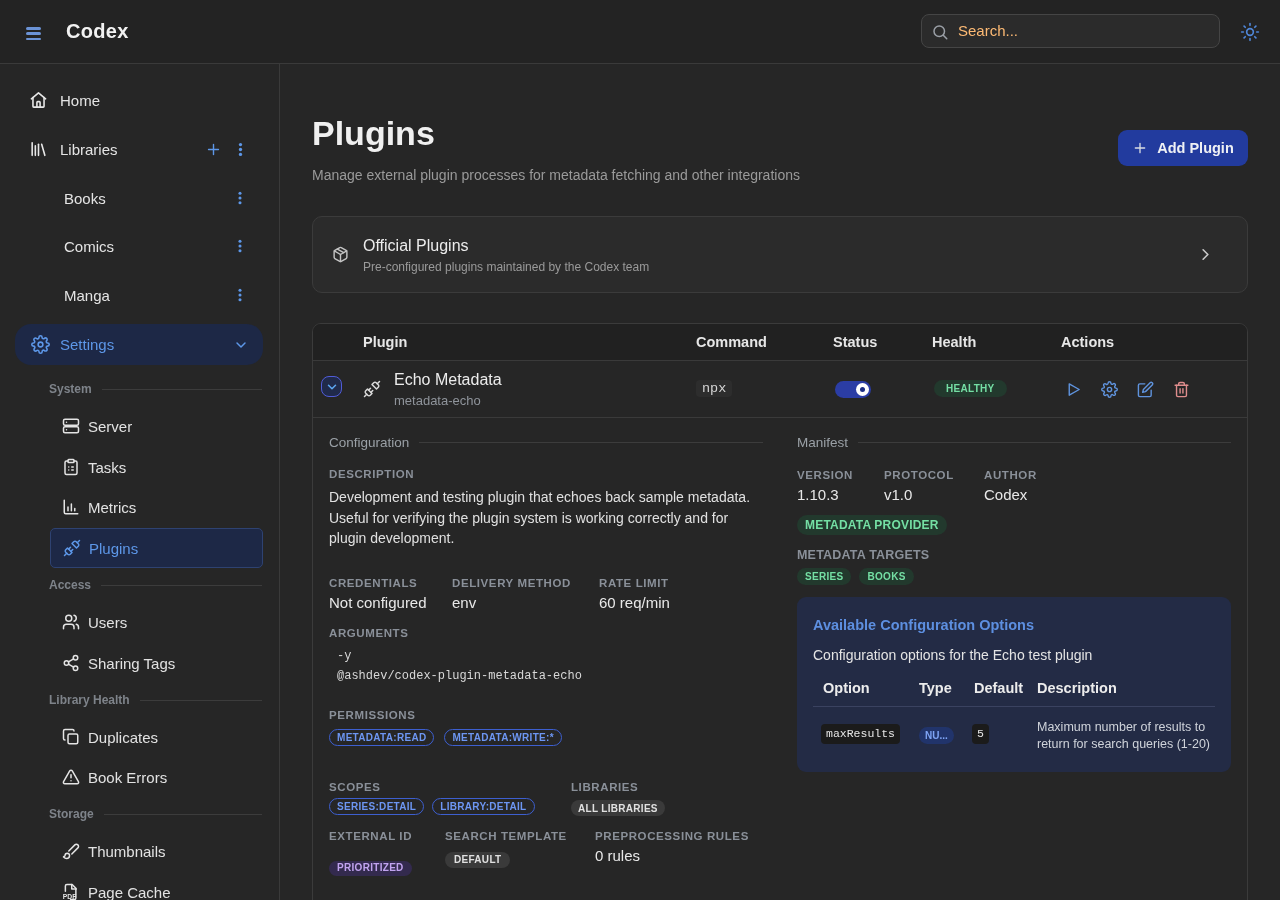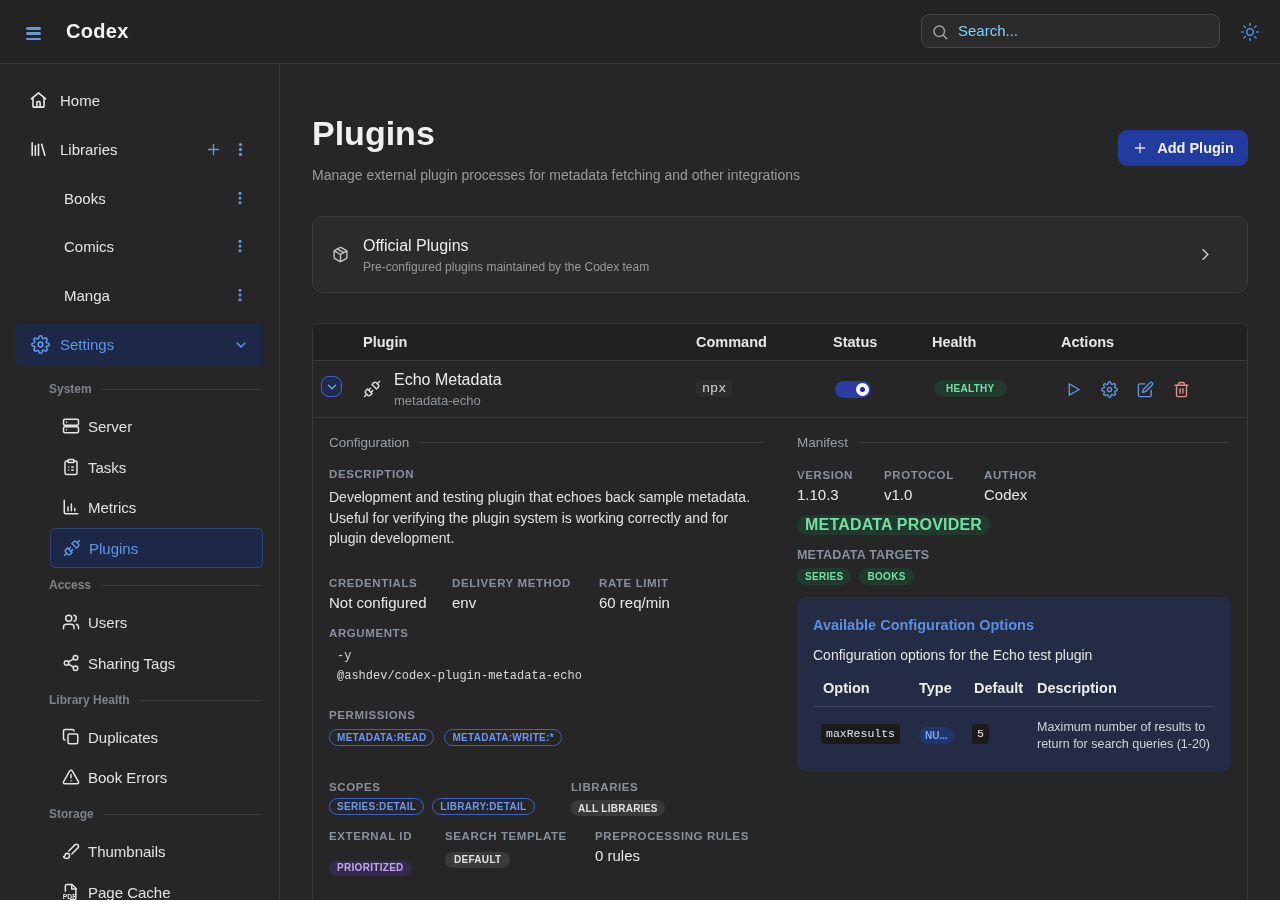--- a/index.html
+++ b/index.html
@@ -3,29 +3,29 @@
 <meta charset="utf-8">
 <style>
 * { margin:0; padding:0; box-sizing:border-box; }
 html,body { width:1280px; height:900px; overflow:hidden; background:#262626; font-family:"Liberation Sans", sans-serif; }
 .topbar { position:fixed; top:0; left:0; width:1280px; height:64px; background:#232323; border-bottom:1px solid #3a3a3a; z-index:10; }
 .hamburger { position:absolute; left:26px; top:27px; width:15px; height:13px; }
 .hamburger span { display:block; height:2.5px; background:#6b93d6; border-radius:2px; margin-bottom:2.8px; }
 .brand { position:absolute; left:66px; top:20px; font-size:20px; font-weight:bold; color:#f2f2f2; letter-spacing:0.3px; }
 .search { position:absolute; left:921px; top:14px; width:299px; height:34px; background:#2b2b2b; border:1px solid #454545; border-radius:8px; }
 .search svg { position:absolute; left:9px; top:8px; }
-.search .ph { position:absolute; left:36px; top:7px; font-size:15px; color:#7dd3fc; }
+.search .ph { position:absolute; left:36px; top:7px; font-size:15px; color:#fdba74; }
 .sun { position:absolute; left:1240px; top:22px; }
 .sidebar { position:fixed; top:64px; left:0; width:280px; height:836px; background:#262626; border-right:1px solid #3a3a3a; }
 .nav-item { position:absolute; left:0; width:280px; height:48px; display:flex; align-items:center; color:#e4e4e4; font-size:15px; }
 .nav-item .ic { position:absolute; left:29px; top:50%; transform:translateY(-50%); display:flex; }
 .nav-item .lbl { position:absolute; left:60px; }
 .nav-item .sub-lbl { position:absolute; left:64px; }
 .nav-item .right { position:absolute; right:33px; display:flex; gap:14px; align-items:center; }
-.sel-row { position:absolute; left:15px; width:248px; border-radius:3px; background:#1d2846; display:flex; align-items:center; color:#5d97e8; font-size:15px; }
+.sel-row { position:absolute; left:15px; width:248px; border-radius:16px; background:#1d2846; display:flex; align-items:center; color:#5d97e8; font-size:15px; }
 .sec-label { position:absolute; left:49px; right:17px; color:#7e838a; font-size:12px; font-weight:bold; display:flex; align-items:center; }
 .sec-label .line { display:inline-block; height:1px; background:#3c3c3c; margin-left:10px; }
 .subnav { position:absolute; left:50px; width:213px; height:40px; display:flex; align-items:center; color:#e2e2e2; font-size:15px; }
 .subnav .ic { position:absolute; left:12px; display:flex; }
 .subnav .lbl { position:absolute; left:38px; }
 .subnav.active { background:#1d2846; border:1px solid #2e4271; border-radius:5px; color:#5d97e8; box-sizing:border-box; }
 .main { position:fixed; top:64px; left:280px; width:1000px; height:836px; background:#262626; overflow:hidden; }
 .content { padding:52px 32px 0 32px; }
 .page-title { font-size:34px; font-weight:bold; color:#f0f0f0; line-height:1; }
 .page-sub { margin-top:17px; font-size:14px; color:#9a9a9a; }
@@ -412,21 +412,21 @@
               </div>
             <div style="width:100px;">
                 <div class="dl">PROTOCOL</div>
                 <div class="dv" style="margin-top:5px;">v1.0</div>
               </div>
             <div>
                 <div class="dl">AUTHOR</div>
                 <div class="dv" style="margin-top:5px;">Codex</div>
               </div>
           </div>
-          <div style="margin-top:12px;"><span class="pill-green" style="font-size:16px;line-height:12px;letter-spacing:0.2px;padding:4px 8px;">METADATA PROVIDER</span></div>
+          <div style="margin-top:12px;"><span class="pill-green" style="font-size:12px;line-height:12px;letter-spacing:0.2px;padding:4px 8px;">METADATA PROVIDER</span></div>
           <div class="dl" style="margin-top:13px; font-size:12.5px; letter-spacing:0.2px;">METADATA TARGETS</div>
           <div style="margin-top:6px; display:flex; gap:8px;">
               <span class="pill-green">SERIES</span>
               <span class="pill-green">BOOKS</span>
             </div>
           <div class="cfgcard">
             <div style="color:#5d8fe0; font-size:14.5px; font-weight:bold;">Available Configuration Options</div>
             <div style="margin-top:14px; font-size:14px; color:#e4e4e4;">Configuration options for the Echo test plugin</div>
             <div style="position:relative; margin-top:17px; height:26px; font-size:14.5px; font-weight:bold; color:#ececec;">
               <span style="position:absolute;left:10px;">Option</span>

